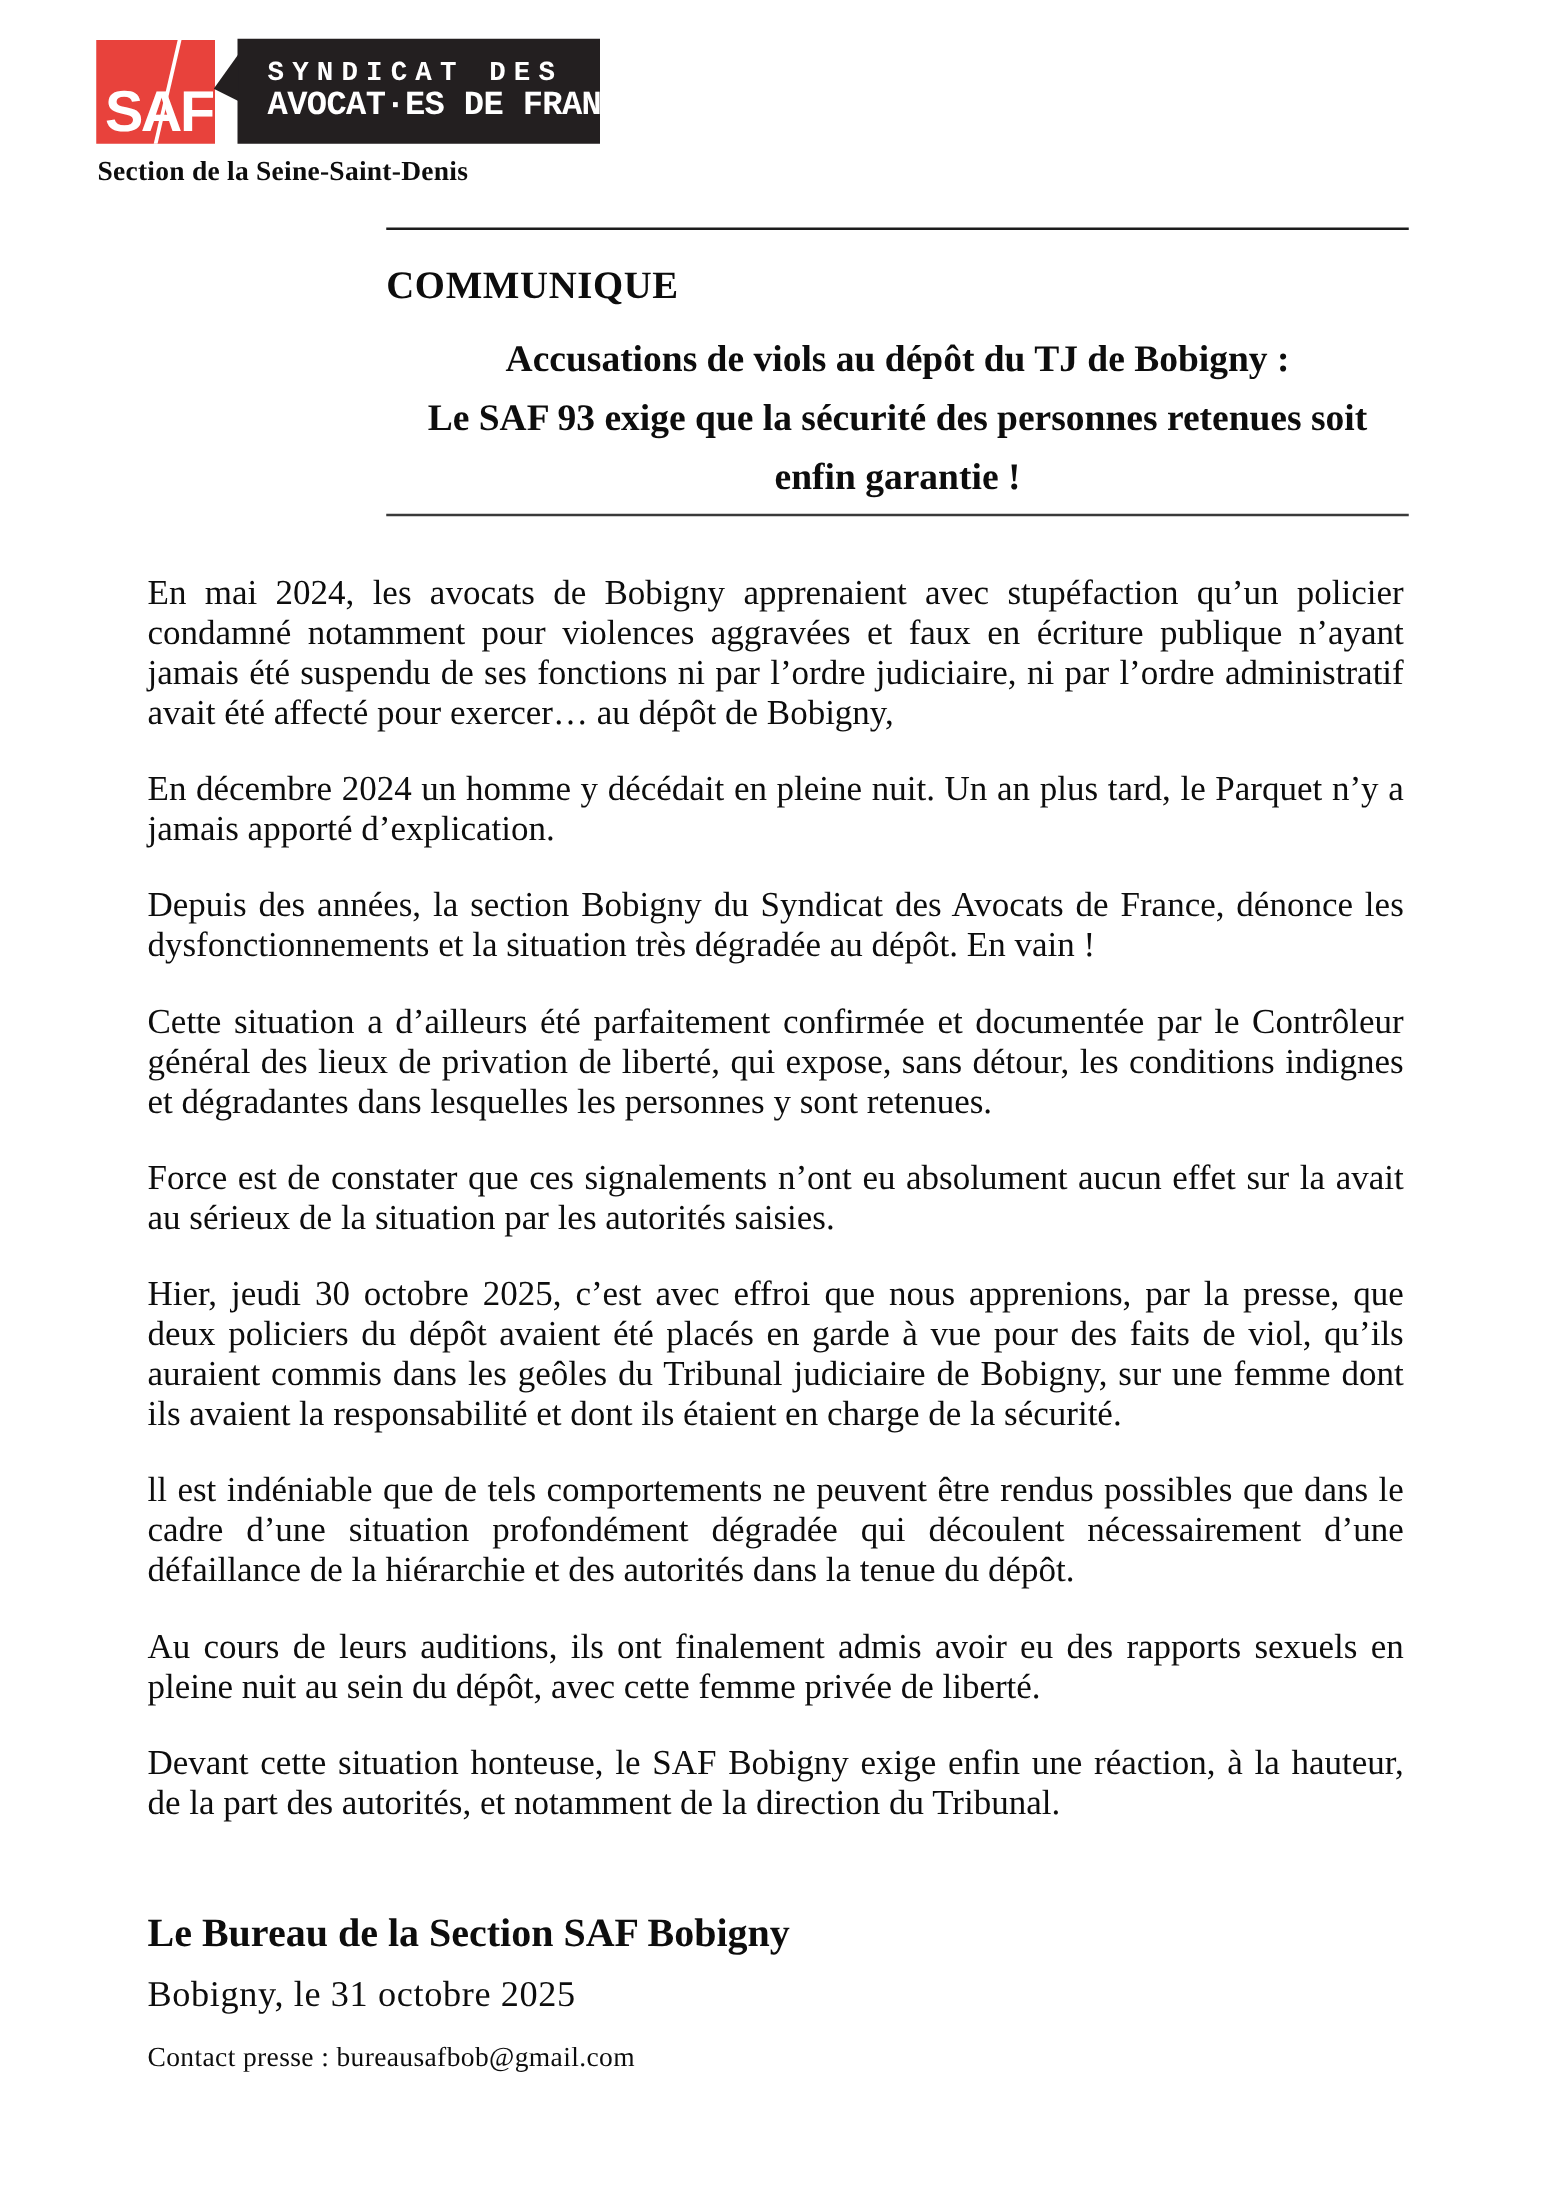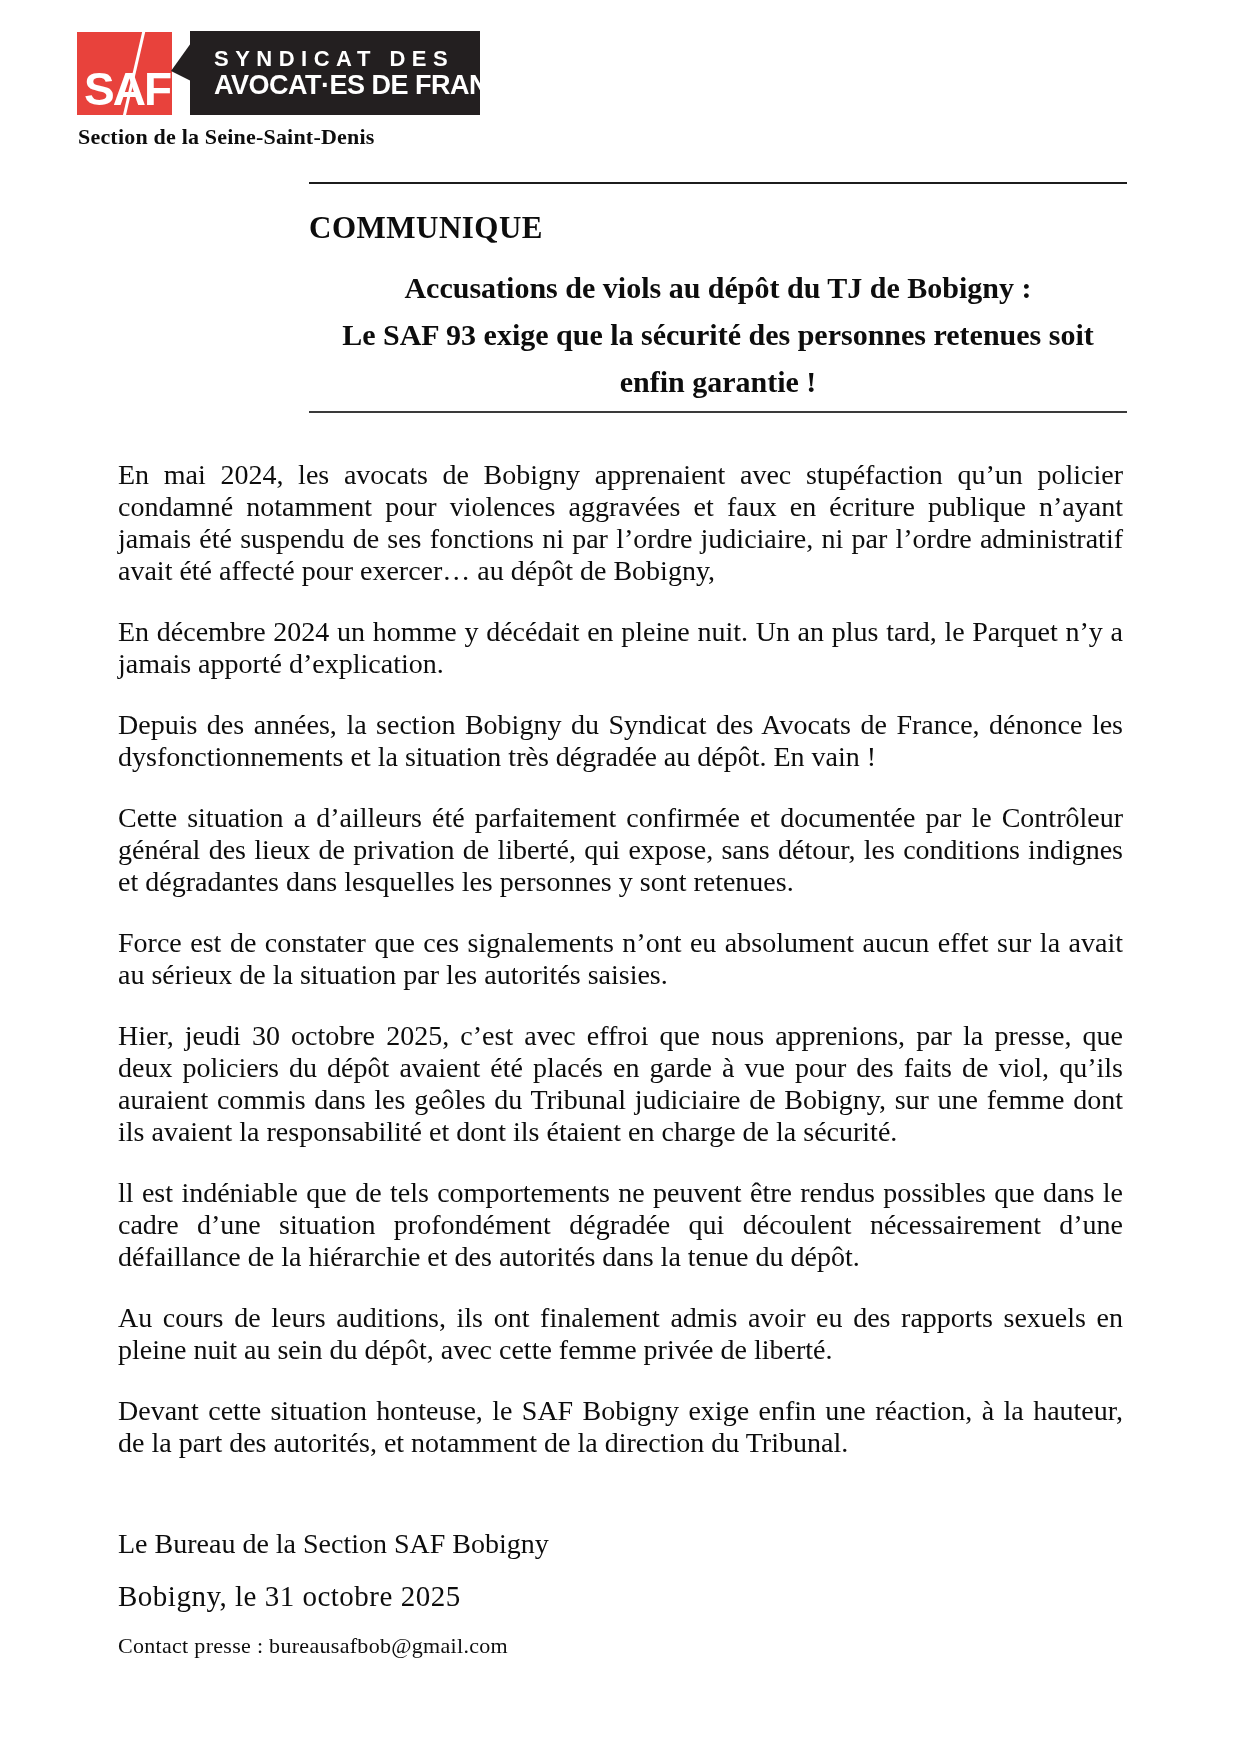--- a/index.html
+++ b/index.html
@@ -30,21 +30,21 @@
     font-family:"Liberation Sans","DejaVu Sans",sans-serif;
     font-weight:700; font-size:46px; line-height:1; letter-spacing:-2px;
     color:#ffffff;
   }
   .logo-black {
     position:relative; margin-left:18px; width:290px; height:84px;
     background:var(--brand-black,#231f20);
     color:#ffffff;
     display:flex; flex-direction:column; justify-content:center;
     padding-left:24px;
-    font-family:Liberation Sans, sans-serif;
+    font-family:Liberation Mono, monospace;
   }
   .logo-black .tail {
     position:absolute; left:-19px; top:12px;
     color:var(--brand-black,#231f20);
   }
   .wordmark-line1 { font-weight:700; font-size:22px; letter-spacing:6.5px; line-height:1.15; white-space:nowrap; }
   .wordmark-line2 { font-weight:700; font-size:27px; letter-spacing:-0.5px; line-height:1.1; white-space:nowrap; }
 
   
   .section-name {
@@ -72,21 +72,21 @@
   .body-text {
     position:absolute; top:459px; left:118px; width:1005px;
     font-size:28px; line-height:32px; text-align:justify;
   }
   .body-text p { margin:0 0 29px 0; }
   .body-text p:last-child { margin-bottom:0; }
 
   
   .signature {
     position:absolute; top:1528px; left:118px;
-    font-weight:400; font-size:28px;
+    font-weight:700; font-size:32px;
   }
   .dateline {
     position:absolute; top:1580px; left:118px;
     font-size:29px; letter-spacing:0.5px;
   }
   .press-contact {
     position:absolute; top:1633px; left:118px;
     font-size:22px; letter-spacing:0.3px;
   }
 </style>

